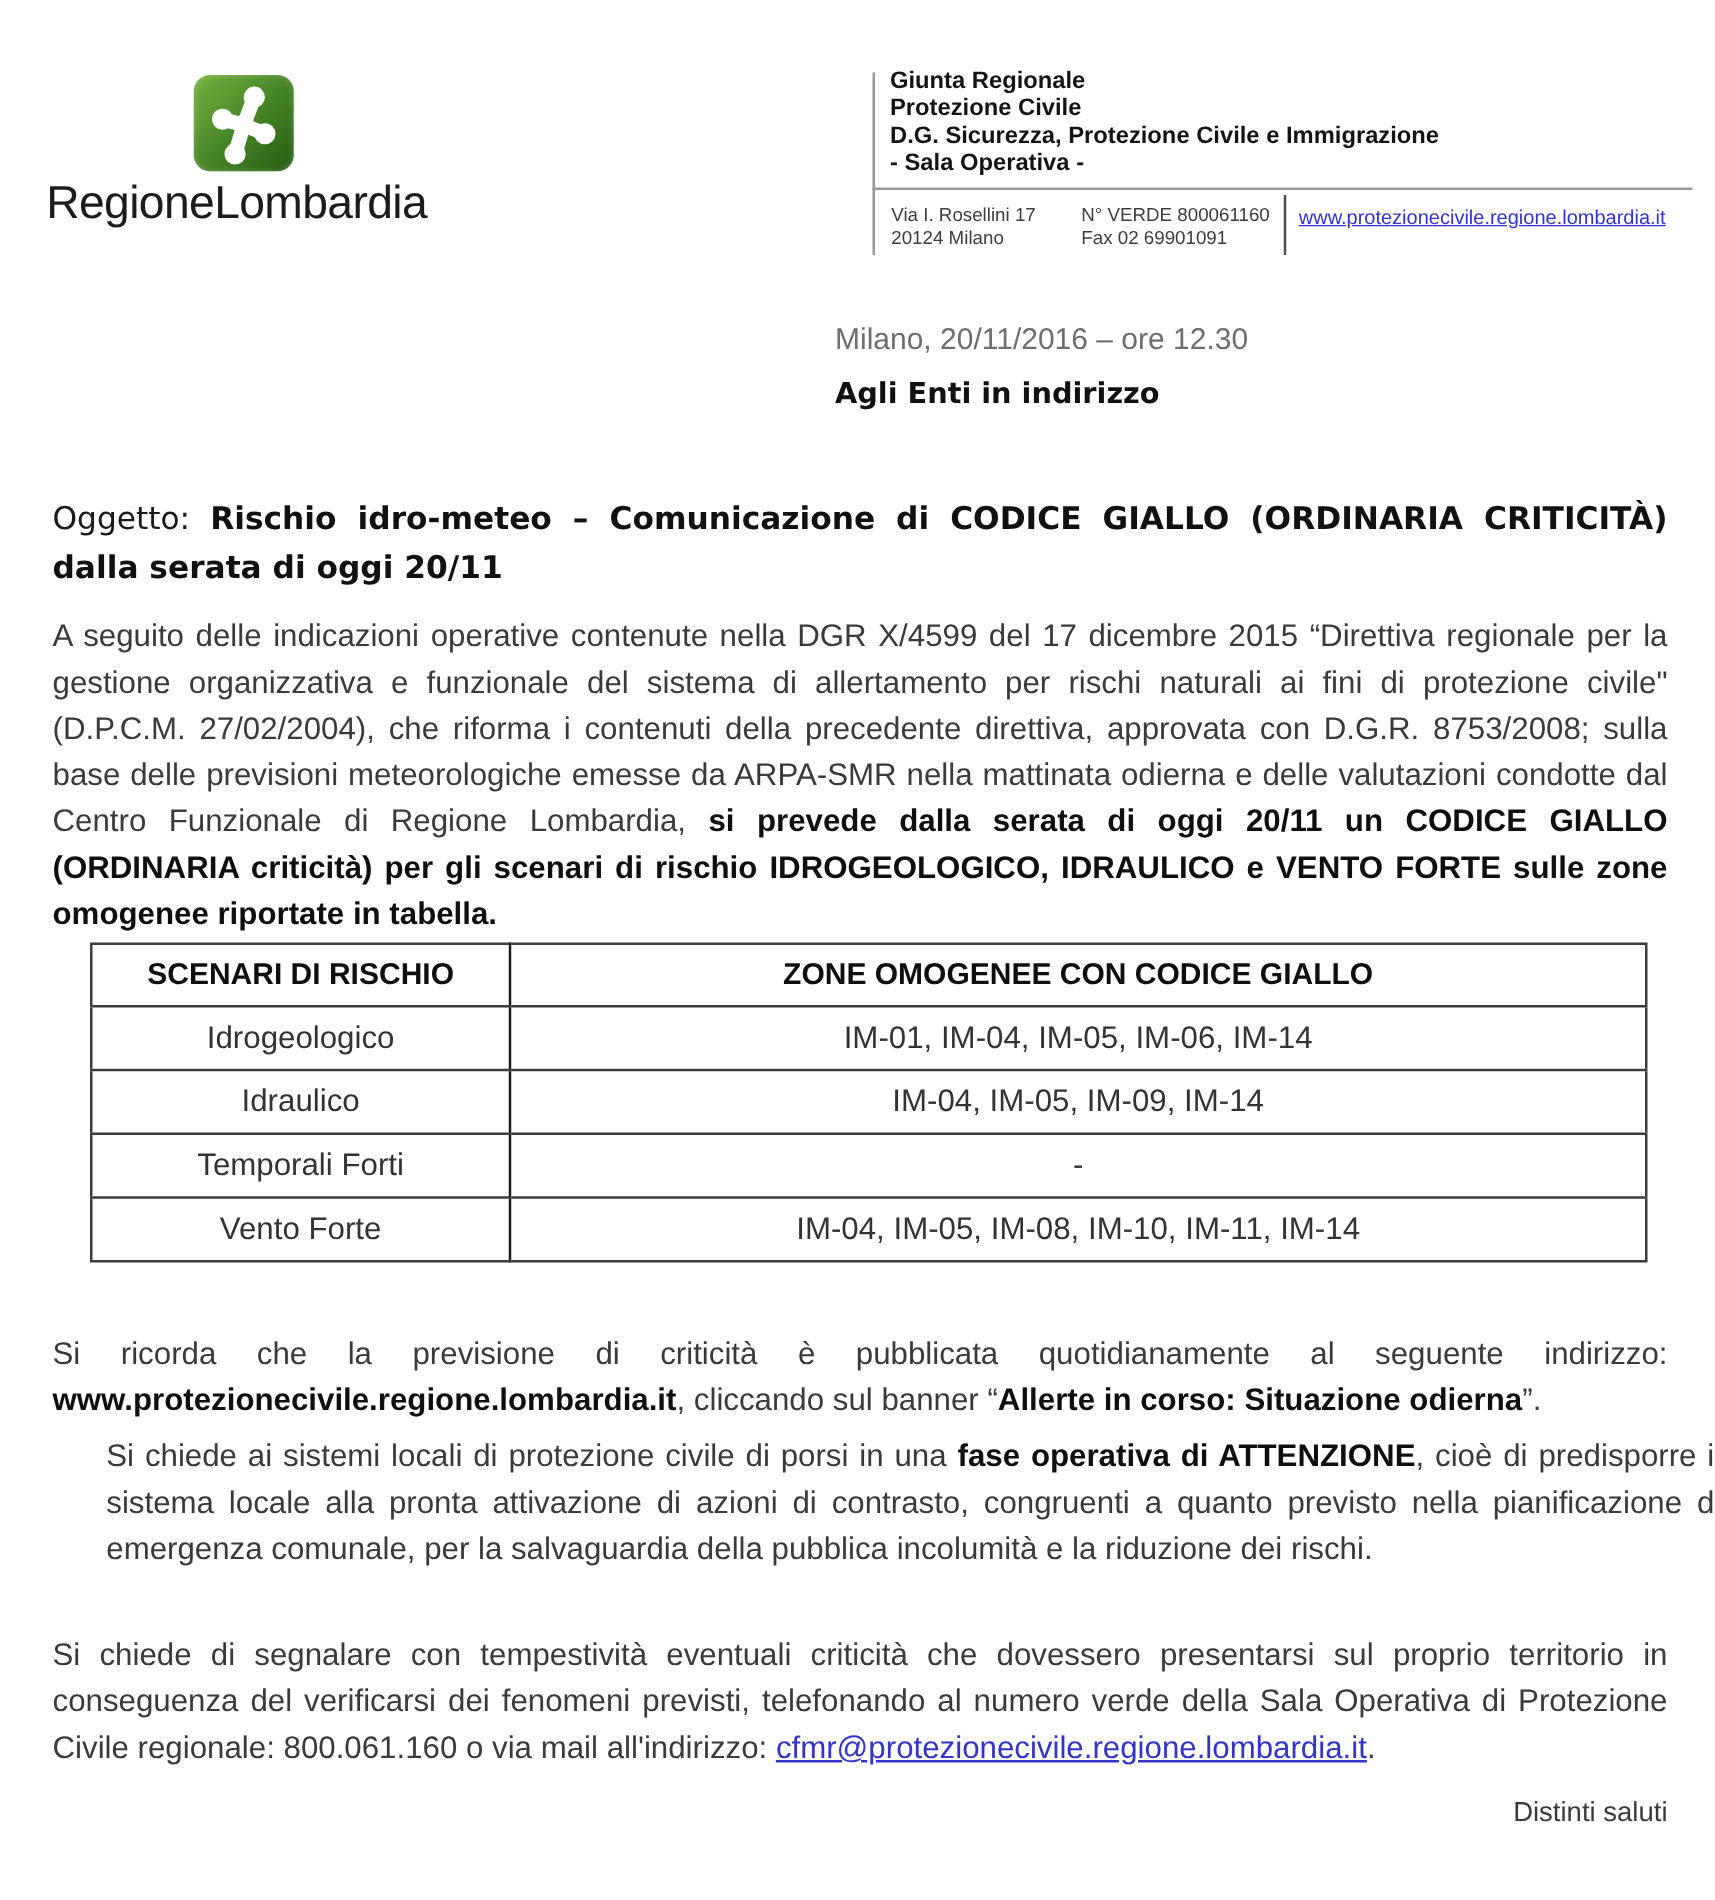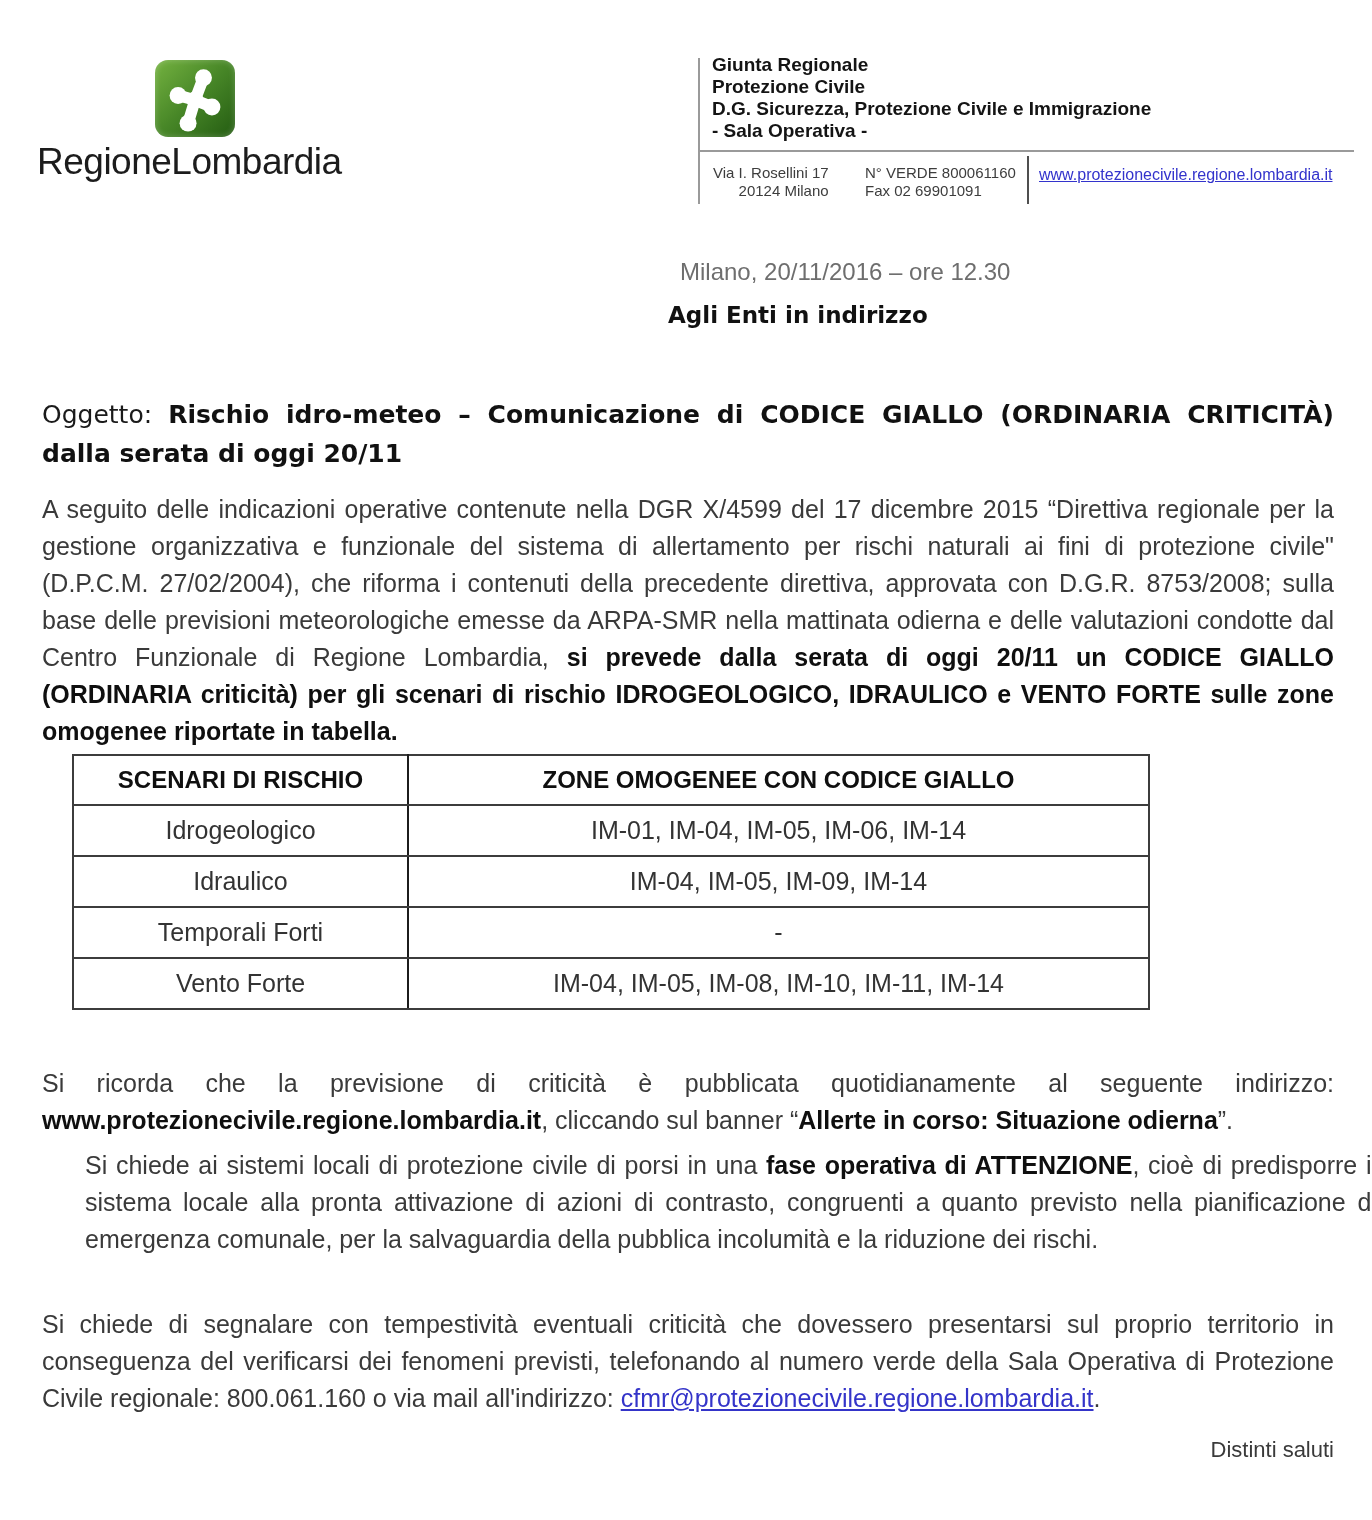--- a/index.html
+++ b/index.html
@@ -30,29 +30,29 @@
 
   .org-vline { position:absolute; left:698px; top:58px; width:2px; height:146px; background:#9a9a9a; }
   .org-hline { position:absolute; left:698px; top:150px; width:656px; height:2px; background:#9a9a9a; }
   .mid-vline { position:absolute; left:1027px; top:156px; width:2px; height:48px; background:#4f4f4f; }
 
   .org-block {
     position:absolute; left:712px; top:54px;
     font-size:19px; font-weight:bold; line-height:22px; color:#141414;
     white-space:nowrap;
   }
-  .addr-block  { position:absolute; left:713px; top:164px; font-size:15px; line-height:18px; color:#3d3d3d; white-space:nowrap;text-align:right; }
+  .addr-block  { position:absolute; left:713px; top:164px; font-size:15px; line-height:18px; color:#3d3d3d; white-space:nowrap; }
   .phone-block { position:absolute; left:865px; top:164px; font-size:15px; line-height:18px; color:#3d3d3d; white-space:nowrap; }
   .site-link {
     position:absolute; left:1039px; top:166px;
     font-size:16px; color:#3333cc; text-decoration:underline; white-space:nowrap;
   }
 
   
-  .dateline  { position:absolute; left:668px; top:258px; font-size:24px; color:#6e6e6e; white-space:nowrap;margin-left:12px; }
+  .dateline  { position:absolute; left:668px; top:258px; font-size:24px; color:#6e6e6e; white-space:nowrap; }
   .recipient { position:absolute; left:668px; top:302px; font-size:23px; font-weight:bold; color:#111;
                font-family:"DejaVu Sans", sans-serif; white-space:nowrap; }
 
   
   .blk { position:absolute; left:42px; width:1292px; text-align:justify; }
   .subject { top:395px; font-family:"DejaVu Sans", sans-serif; font-size:25px; line-height:39px; color:#111; }
   .subject .label { font-weight:normal; color:#1a1a1a; }
   .subject .bold  { font-weight:bold; }
 
   .para { font-size:25px; line-height:37px; color:#3a3a3a; }
@@ -60,21 +60,21 @@
   .p1 { top:491px; }
   .p2 { top:1065px; }
   .p3 { top:1147px;margin-left:43px; }
   .p4 { top:1306px; }
   .closing { top:1437px; font-size:22px; color:#3a3a3a; text-align:right; }
   .mail-link { color:#3434c9; text-decoration:underline; }
 
   
   .risk-table {
     position:absolute; left:72px; top:754px;
-    width:1078px; border-collapse:collapse; table-layout:fixed;
+    width:1246px; border-collapse:collapse; table-layout:fixed;
     border:2px solid #3c3c3c;
   }
   .risk-table th, .risk-table td {
     border-top:2px solid #3c3c3c; border-bottom:2px solid #3c3c3c;
     text-align:center; vertical-align:middle;
   }
   .risk-table th:first-child, .risk-table td:first-child {
     width:335px; border-right:2px solid #1c1c1c;
   }
   .risk-table th { height:50px; font-size:24px; font-weight:bold; color:#0f0f0f; }

